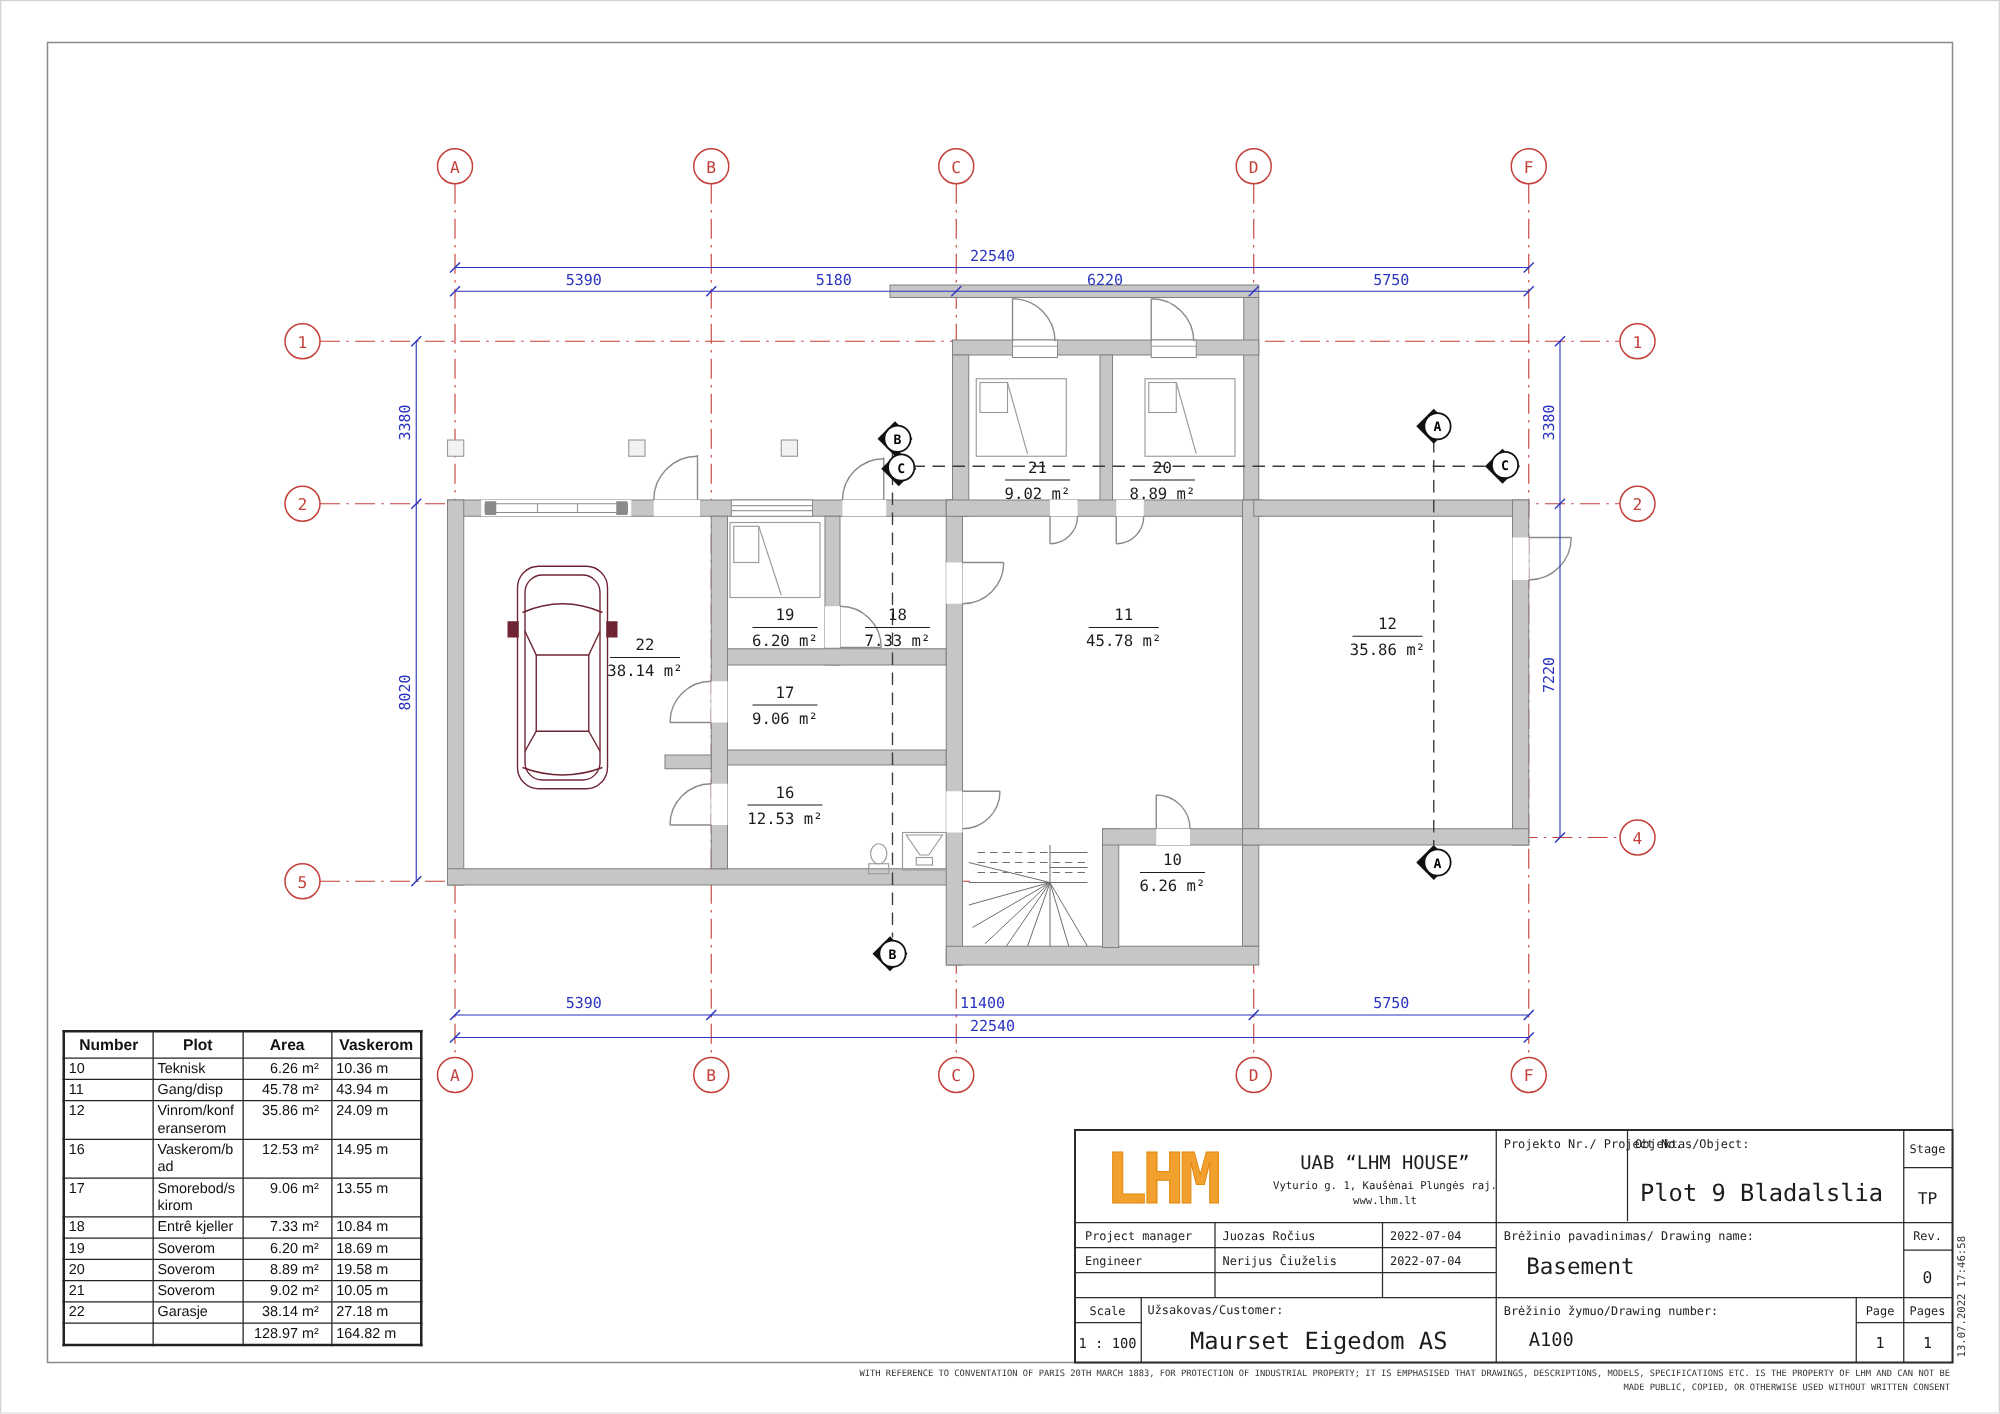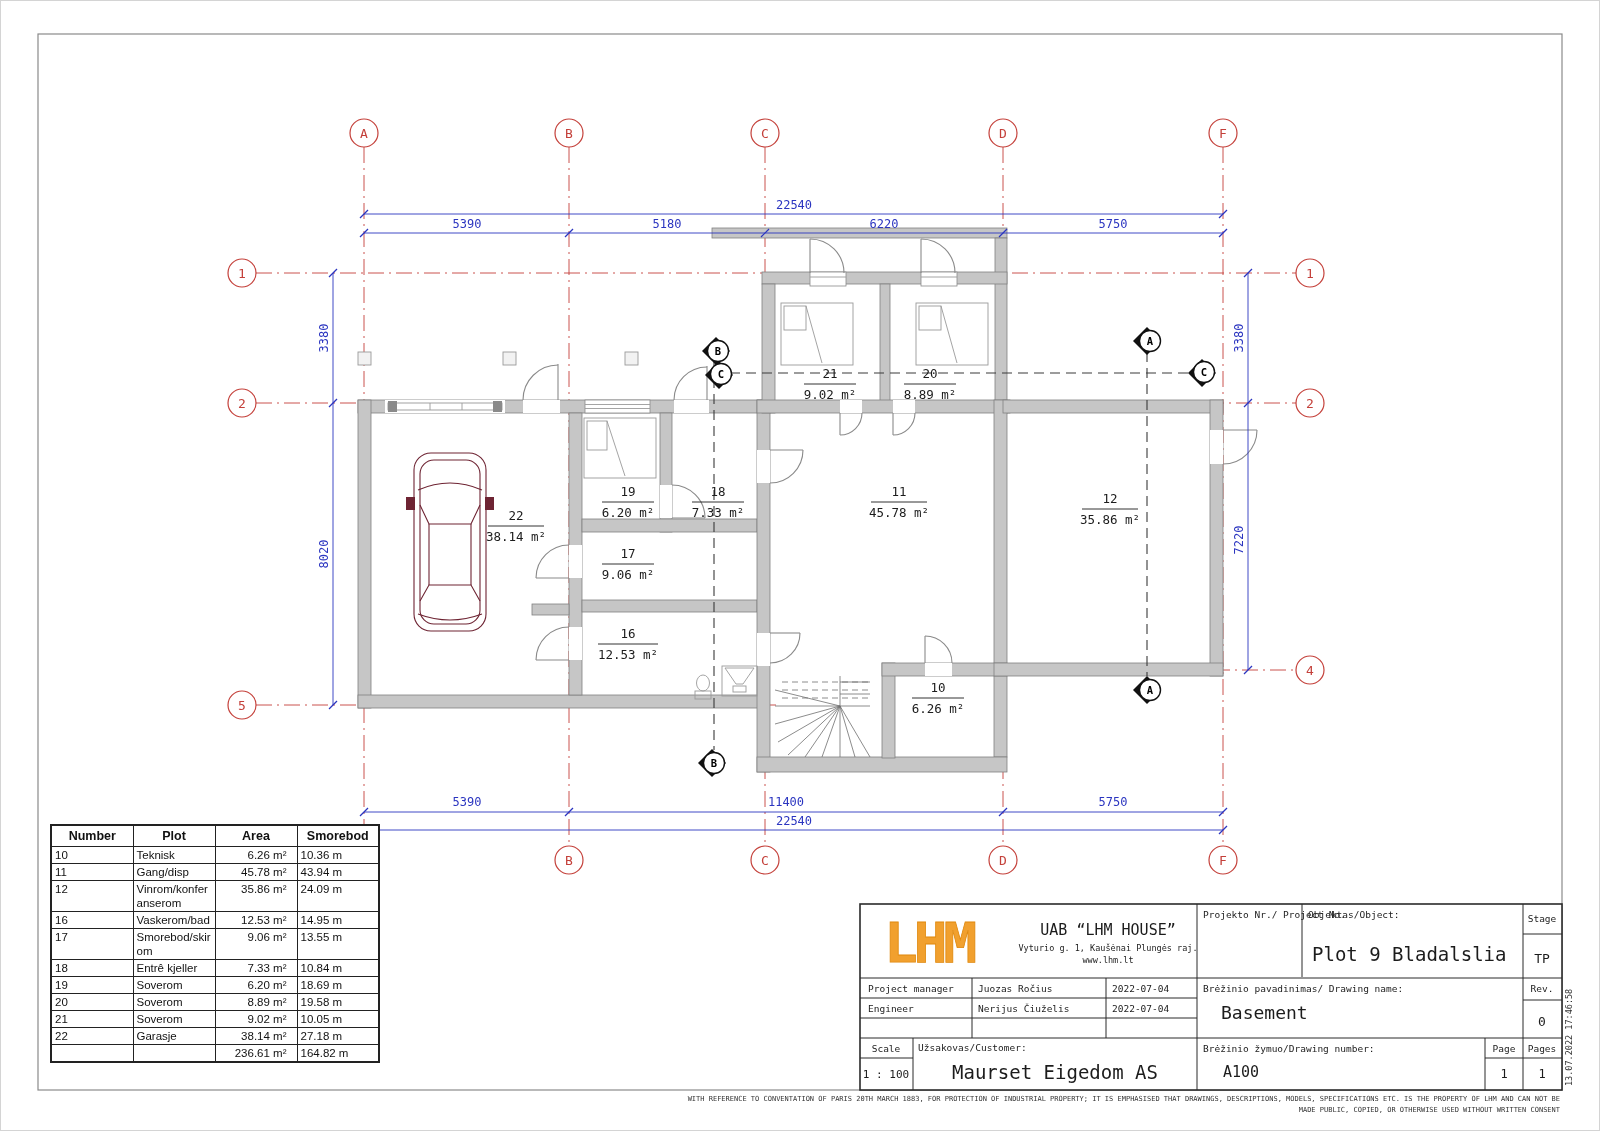--- a/index.html
+++ b/index.html
@@ -24,21 +24,21 @@
   .secdash{stroke:#3a3a3a;stroke-width:1.1;stroke-dasharray:10 6;fill:none;}
   .stair{stroke:#6f6f6f;stroke-width:0.8;fill:none;}
   .stairdash{stroke:#6f6f6f;stroke-width:0.8;stroke-dasharray:6 4;fill:none;}
   .car{stroke:#6e2433;stroke-width:1.1;fill:none;}
   .tbline{stroke:#2b2b2b;stroke-width:1;}
   .tblab{fill:#1c1c1c;font-size:9.5px;}
   .tbval{fill:#1c1c1c;}
   
   #sched{position:absolute;left:50px;top:824px;border-collapse:collapse;
          font-family:"Liberation Sans", sans-serif;font-size:11.5px;color:#111;
-         table-layout:fixed;width:330px;background:#fff;}
+         table-layout:fixed;width:288px;background:#fff;}
   #sched th,#sched td{border:1px solid #222;padding:1px 3px;line-height:14px;vertical-align:top;}
   #sched table, #sched{border:2px solid #222;}
   #sched th{font-size:12.5px;font-weight:bold;text-align:center;padding:3px 2px;}
   #sched td.c0{width:57px;}
   #sched td.c1{width:75px;word-break:break-all;margin-top:48px;}
   #sched td.c2{width:80px;text-align:right;padding-right:10px;}
   #sched td.c3{width:66px;margin-left:44px;}
 </style>
 </head>
 <body>
@@ -455,21 +455,21 @@
     <text x="0" y="0" transform="translate(1572,1086) rotate(-90)" font-size="8.5" fill="#333">13.07.2022 17:46:58</text>
   </g>
 </svg>
 
 <table id="sched">
   <thead>
         <tr id="sched-head">
           <th>Number</th>
           <th>Plot</th>
           <th>Area</th>
-          <th>Smorebod</th>
+          <th>Vaskerom</th>
         </tr>
       </thead>
   <tbody id="sched-body">
         <tr>
           <td class="c0">10</td>
           <td class="c1">Teknisk</td>
           <td class="c2">6.26 m²</td>
           <td class="c3">10.36 m</td>
         </tr>
         <tr>
@@ -522,18 +522,18 @@
         </tr>
         <tr>
           <td class="c0">22</td>
           <td class="c1">Garasje</td>
           <td class="c2">38.14 m²</td>
           <td class="c3">27.18 m</td>
         </tr>
         <tr>
           <td class="c0"></td>
           <td class="c1"></td>
-          <td class="c2">236.61 m²</td>
+          <td class="c2">128.97 m²</td>
           <td class="c3">164.82 m</td>
         </tr>
       </tbody>
 </table>
 </div>
 
 </body></html>

